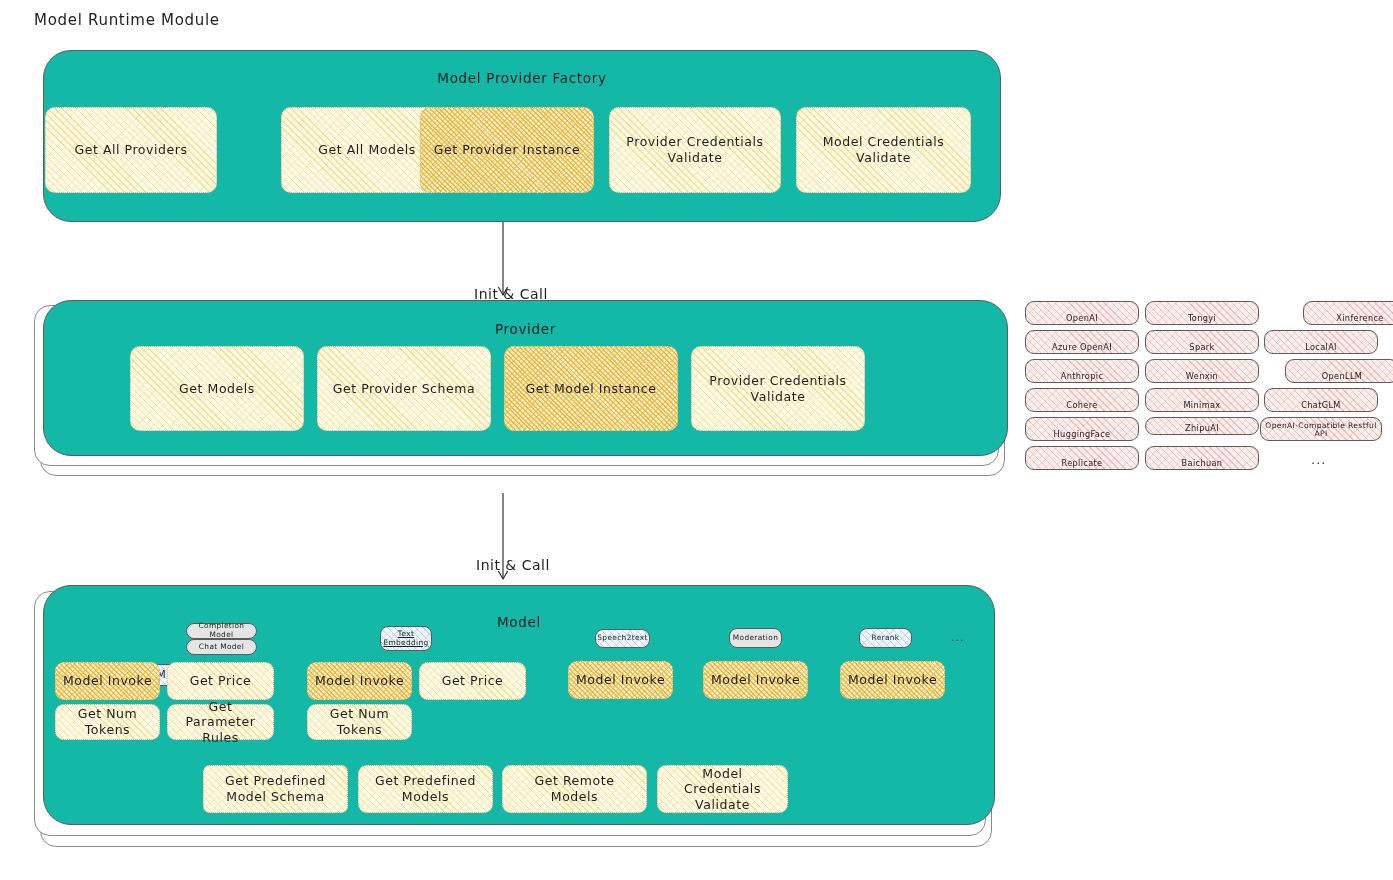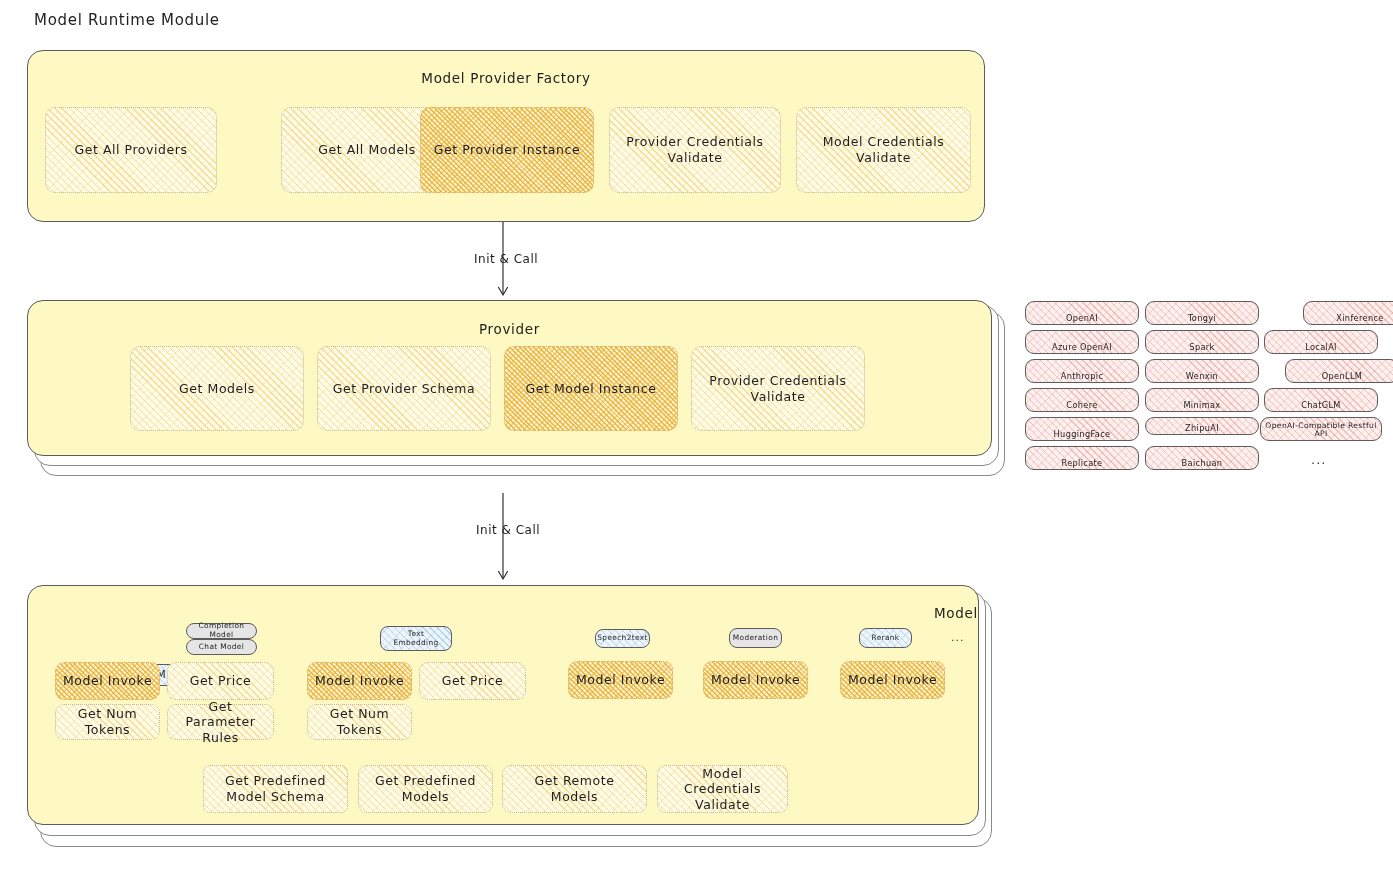--- a/index.html
+++ b/index.html
@@ -27,23 +27,24 @@
   
   .page-title {
     position: absolute; left: 34px; top: 11px;
     font-size: 15px; color: #1e1e1e;
     letter-spacing: .7px;
   }
 
   
   .panel {
     position: absolute;
-    background: #fef9c3;
+    background: #14b8a6;
     border: 1.3px solid #5c5c5c;
-    border-radius: 16px;
+    border-radius: 28px;
+    margin-left: 16px;
   }
   .panel-shadow {
     position: absolute;
     background: #ffffff;
     border: 1px solid #8a8a8a;
     border-radius: 16px;
   }
   .panel-title {
     position: absolute;
     width: 100%;
@@ -137,24 +138,25 @@
 
   .ellipsis {
     position: absolute;
     font-size: 13px; color: #3a3a3a;
     letter-spacing: 1px;
   }
 
   
   .arrow-label {
     position: absolute;
-    font-size: 12px;
+    font-size: 14px;
     color: #1e1e1e;
     letter-spacing: .5px;
     white-space: nowrap;
+    margin-top: 34px;
   }
   svg.arrow { position: absolute; overflow: visible; }
 </style>
 </head>
 <body>
 
 <div class="canvas">
 
   <div class="page-title hand">Model Runtime Module</div>
 
@@ -260,21 +262,21 @@
 
   <svg class="arrow" style="left:496px; top:493px; width:20px; height:92px;">
     <line x1="7" y1="0" x2="7" y2="85" stroke="#1e1e1e" stroke-width="1.1"></line>
     <path d="M2.3 78 L7 86 L11.7 78" fill="none" stroke="#1e1e1e" stroke-width="1.1"></path>
   </svg>
   <div class="arrow-label hand" style="left:476px; top:523px;">Init &amp; Call</div>
 
   <div class="panel-shadow" style="left:40px; top:597px; width:952px; height:250px;"></div>
   <div class="panel-shadow" style="left:34px; top:591px; width:952px; height:245px;"></div>
   <div class="panel" style="left:27px; top:585px; width:952px; height:240px;">
-    <div class="panel-title hand" style="top:19px;text-align:right;">Model</div>
+    <div class="panel-title hand" style="top:28px;">Model</div>
   </div>
 
   <div class="chip fill-blue hand" style="left:129px; top:664px; width:53px; height:22px; font-size:10px;">
     <span>LLM</span>
     </div>
   <div class="chip fill-white hand" style="left:186px; top:623px; width:71px; height:16px; font-size:7.4px;">
     <span>Completion Model</span>
     </div>
   <div class="chip fill-white hand" style="left:186px; top:639px; width:71px; height:16px; font-size:7.4px;">
     <span>Chat Model</span>
@@ -286,21 +288,21 @@
   <div class="node fill-yellow hand" style="left:167px; top:662px; width:107px; height:38px; border-radius:9px;">
     <span>Get Price</span>
     </div>
   <div class="node fill-yellow hand" style="left:55px; top:704px; width:105px; height:36px; border-radius:9px;">
     <span>Get Num Tokens</span>
     </div>
   <div class="node fill-yellow hand" style="left:167px; top:704px; width:107px; height:36px; border-radius:9px;">
     <span>Get Parameter Rules</span>
     </div>
 
-  <div class="chip fill-blue hand" style="left:380px; top:626px; width:72px; height:25px; font-size:7.4px;">
+  <div class="chip fill-blue hand" style="left:380px; top:626px; width:52px; height:25px; font-size:7.4px;text-decoration:underline;">
     <span>Text Embedding</span>
     </div>
 
   <div class="node fill-orange hand" style="left:307px; top:662px; width:105px; height:38px; border-radius:9px;">
     <span>Model Invoke</span>
     </div>
   <div class="node fill-yellow hand" style="left:419px; top:662px; width:107px; height:38px; border-radius:9px;">
     <span>Get Price</span>
     </div>
   <div class="node fill-yellow hand" style="left:307px; top:704px; width:105px; height:36px; border-radius:9px;">

